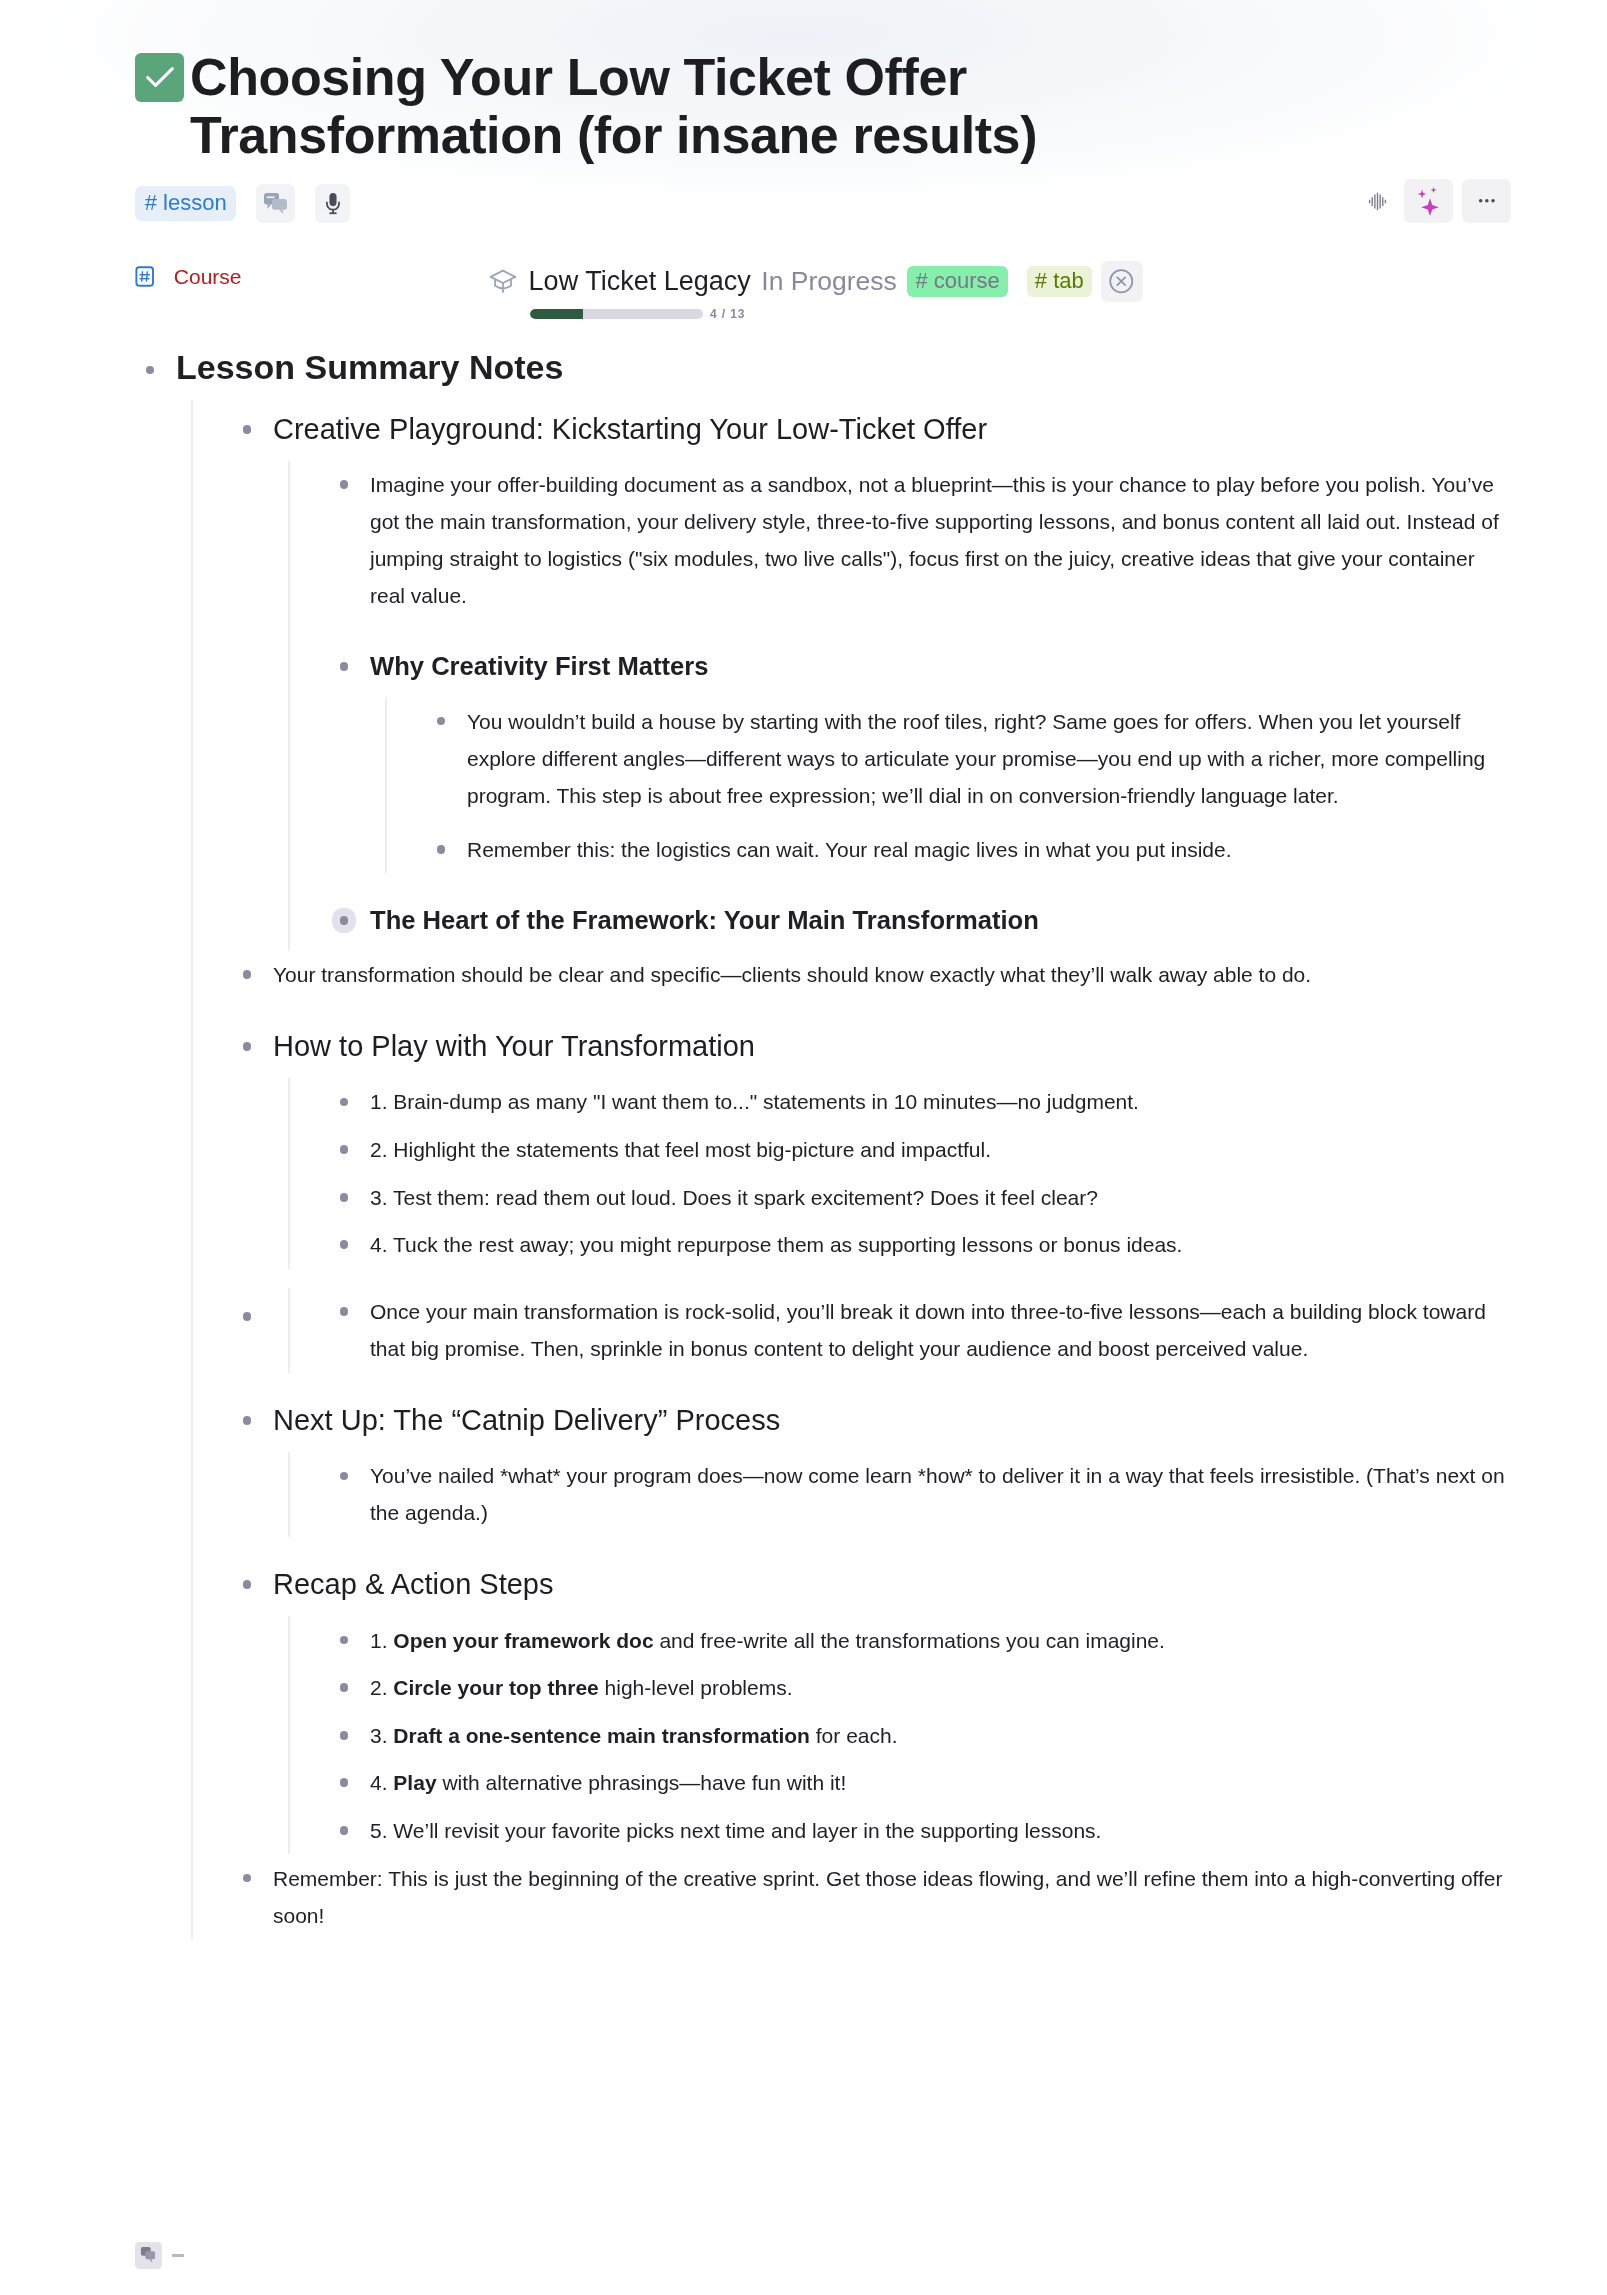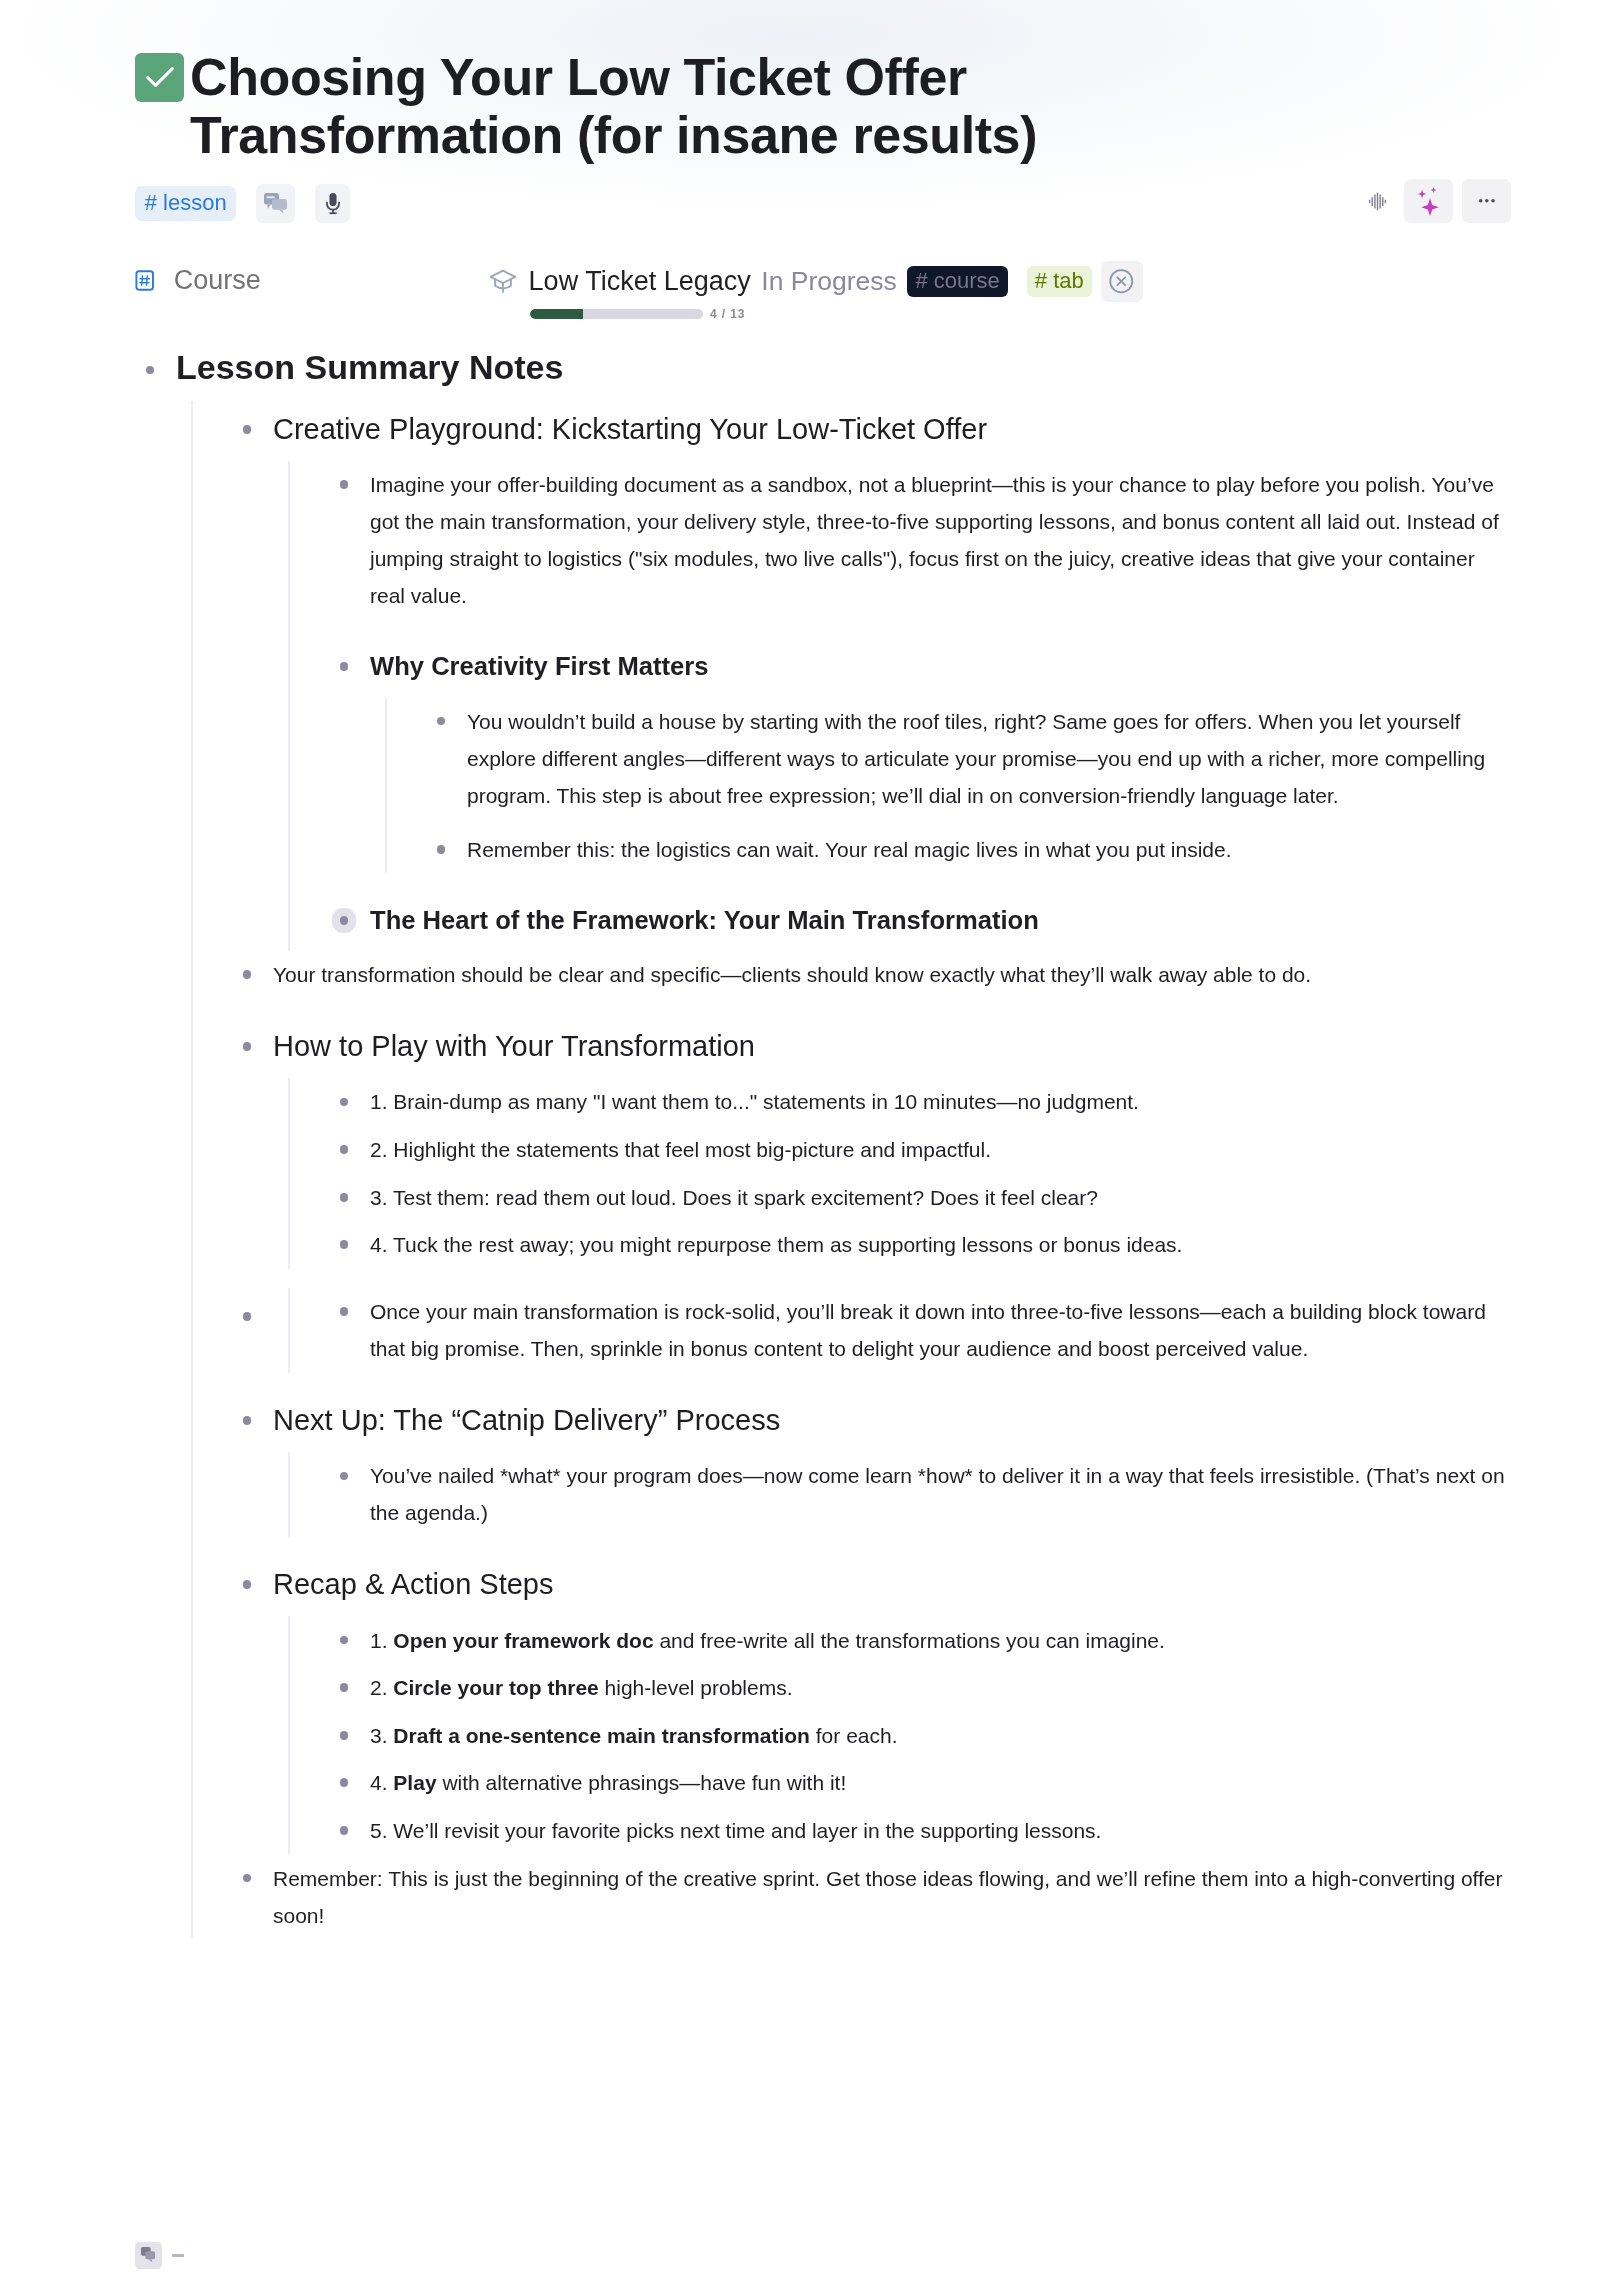--- a/index.html
+++ b/index.html
@@ -42,26 +42,26 @@
   .right-tools { position:absolute; right:97px; top:179px; display:flex; align-items:center; gap:8.8px; }
   .tool-sq {
     width:49px; height:44px; border-radius:7px; background:#f2f2f5;
     display:flex; align-items:center; justify-content:center;
   }
   .wave { width:35px; height:44px; display:flex; align-items:center; justify-content:center; }
 
   
   .prop-row { position:absolute; left:135px; top:261px; width:1324px; height:62px; }
   .prop-label { position:absolute; left:0; top:3.5px; display:flex; align-items:center; }
-  .prop-label-text { font-size:27px; margin-left:19.4px; color:#737373;text-align:right; }
+  .prop-label-text { font-size:21px; margin-left:19.4px; color:#b91c1c;text-align:right; }
   .prop-value { position:absolute; left:353px; top:0; display:flex; align-items:center; }
   .course-name { font-size:27px; color:#1f1f24; margin-left:10.6px; }
   .course-status { font-size:26.5px; color:#8a889c; margin-left:10.6px; }
   .chip { font-size:22px; border-radius:6.2px; padding:2.6px 8px; line-height:26.5px; margin-left:10.6px; }
-  .chip.gray { background:#0f172a; color:#77768a; }
+  .chip.gray { background:#86efac; color:#77768a; }
   .chip.green { background:#eaf2d7; color:#5c7a00; margin-left:19px; }
   .remove-btn {
     width:42px; height:41px; background:#f2f2f5; border-radius:7px; margin-left:8.8px;
     display:flex; align-items:center; justify-content:center;
   }
   .progress { position:absolute; left:395px; top:46px; display:flex; align-items:center; }
   .bar { width:173px; height:10.6px; border-radius:5.3px; background:#d9d8e2; position:relative; overflow:hidden; }
   .bar-fill { position:absolute; left:0; top:0; height:10.6px; width:53px; background:#2e5a42; border-radius:5.3px 0 0 5.3px; }
   .prog-text { font-size:12px; color:#8a889c; font-weight:700; margin-left:7px; letter-spacing:0.9px; }
 

